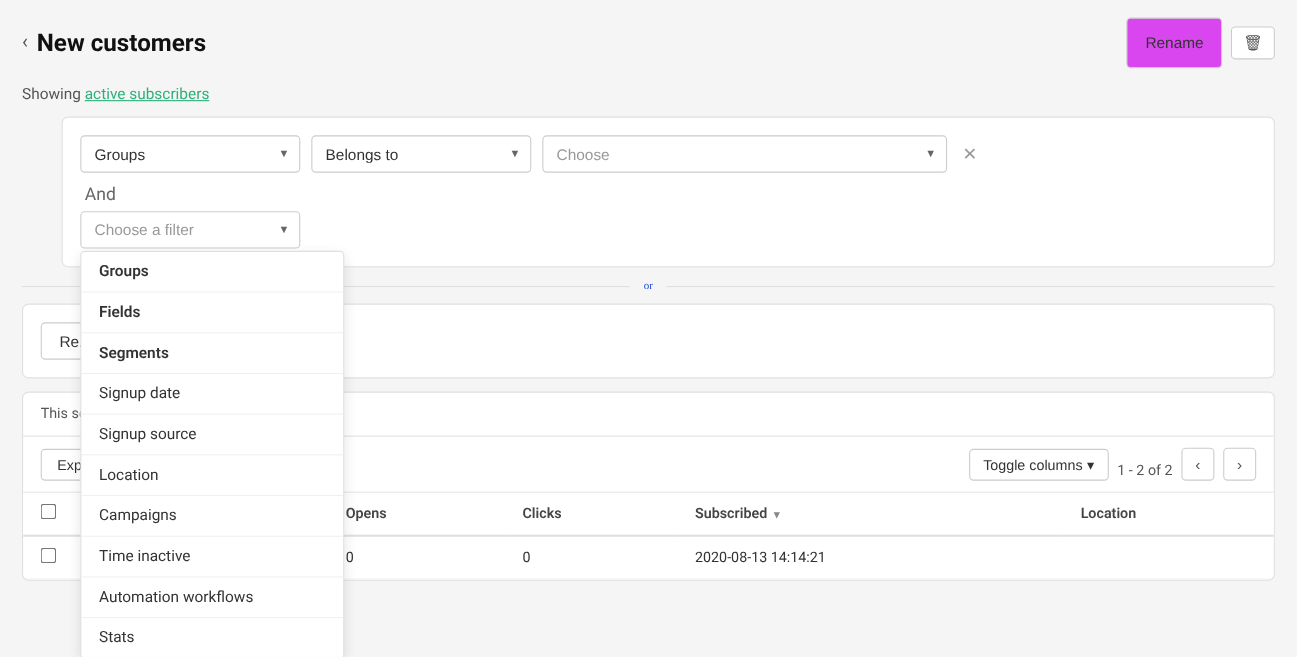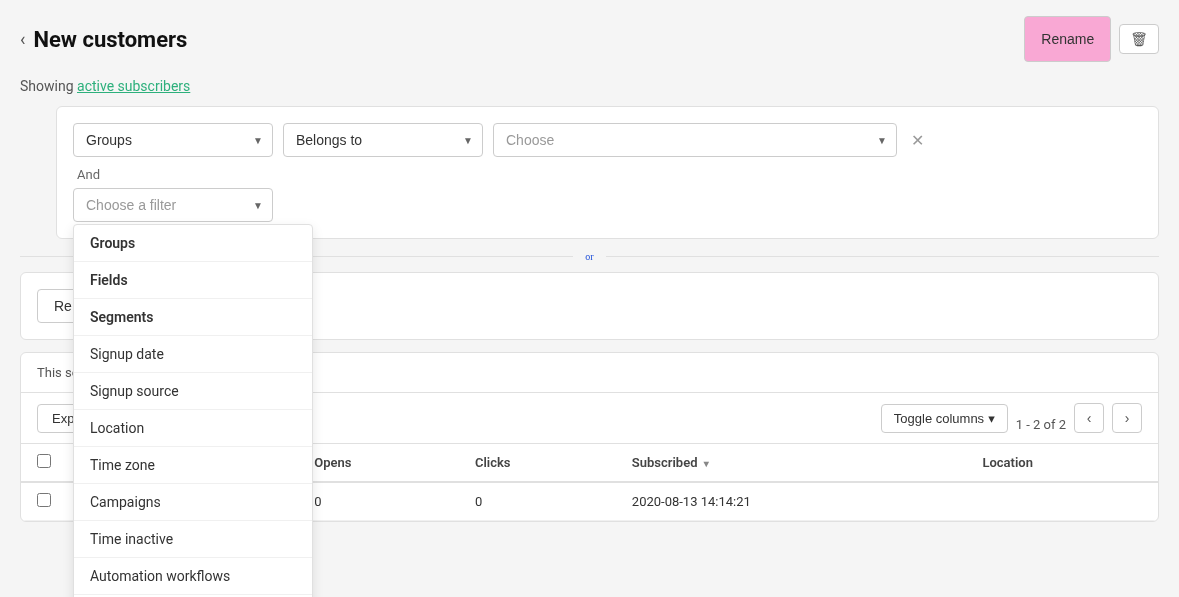--- a/index.html
+++ b/index.html
@@ -41,21 +41,21 @@
     }
 
     .top-right {
       display: flex;
       align-items: center;
       gap: 8px;
     }
 
     .btn-rename {
       padding: 14px 16px;
-      background: #f9a8d4;
+      background: #d946ef;
       border: 1px solid #ccc;
       border-radius: 4px;
       font-size: 14px;
       cursor: pointer;
       color: #333;
     }
 
     .btn-delete {
       padding: 6px 10px;
       background: #fff;
@@ -121,33 +121,33 @@
       position: absolute;
       right: 10px;
       top: 50%;
       transform: translateY(-50%);
       pointer-events: none;
       color: #666;
     }
 
     .select-groups { width: 200px; }
     .select-belongs { width: 200px; }
-    .select-choose { width: 404px; color: #999; }
+    .select-choose { width: 368px; color: #999; }
 
     .close-btn {
       background: none;
       border: none;
       cursor: pointer;
       color: #999;
       font-size: 16px;
       padding: 4px;
     }
 
     .and-label {
-      font-size: 13px;
+      font-size: 16px;
       color: #666;
       padding: 10px 4px 6px 4px;
     }
 
     .second-filter-row {
       display: flex;
       align-items: center;
     }
 
     .choose-filter-wrapper {
@@ -447,21 +447,20 @@
         </select>
 
         
         <div class="dropdown-menu">
           <div class="dropdown-item bold-item">Groups</div>
           <div class="dropdown-item bold-item">Fields</div>
           <div class="dropdown-item bold-item">Segments</div>
           <div class="dropdown-item">Signup date</div>
           <div class="dropdown-item">Signup source</div>
           <div class="dropdown-item">Location</div>
-          <div class="dropdown-item">Time zone</div>
           <div class="dropdown-item">Campaigns</div>
           <div class="dropdown-item">Time inactive</div>
           <div class="dropdown-item">Automation workflows</div>
           <div class="dropdown-item">Stats</div>
         </div>
       </div>
     </div>
   </div>
 
   <div class="or-section">

